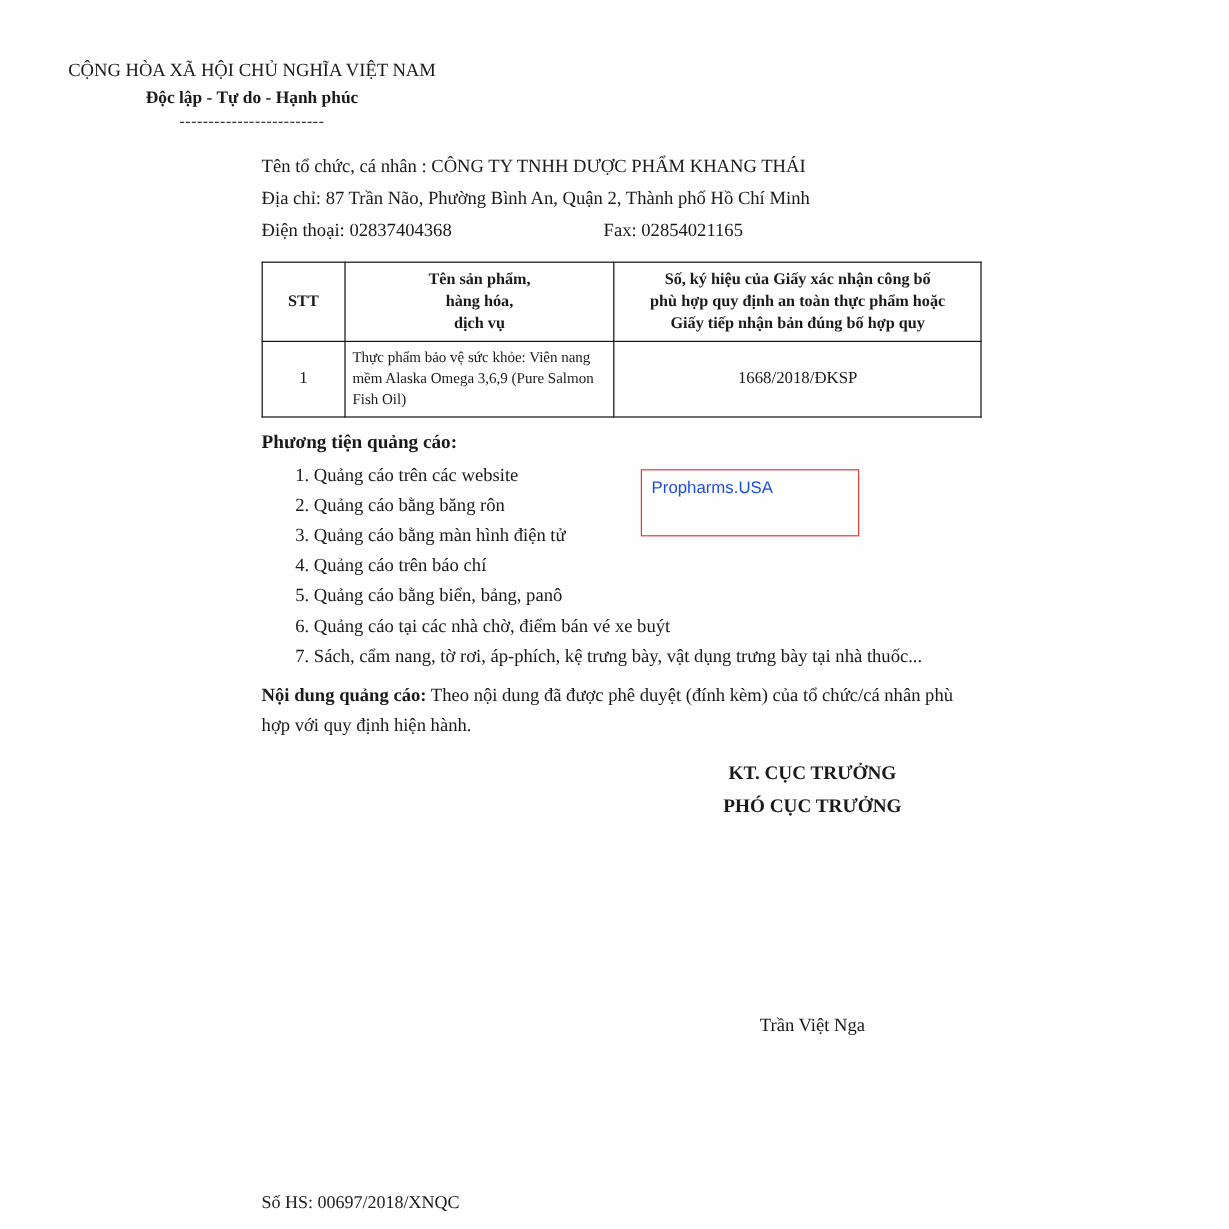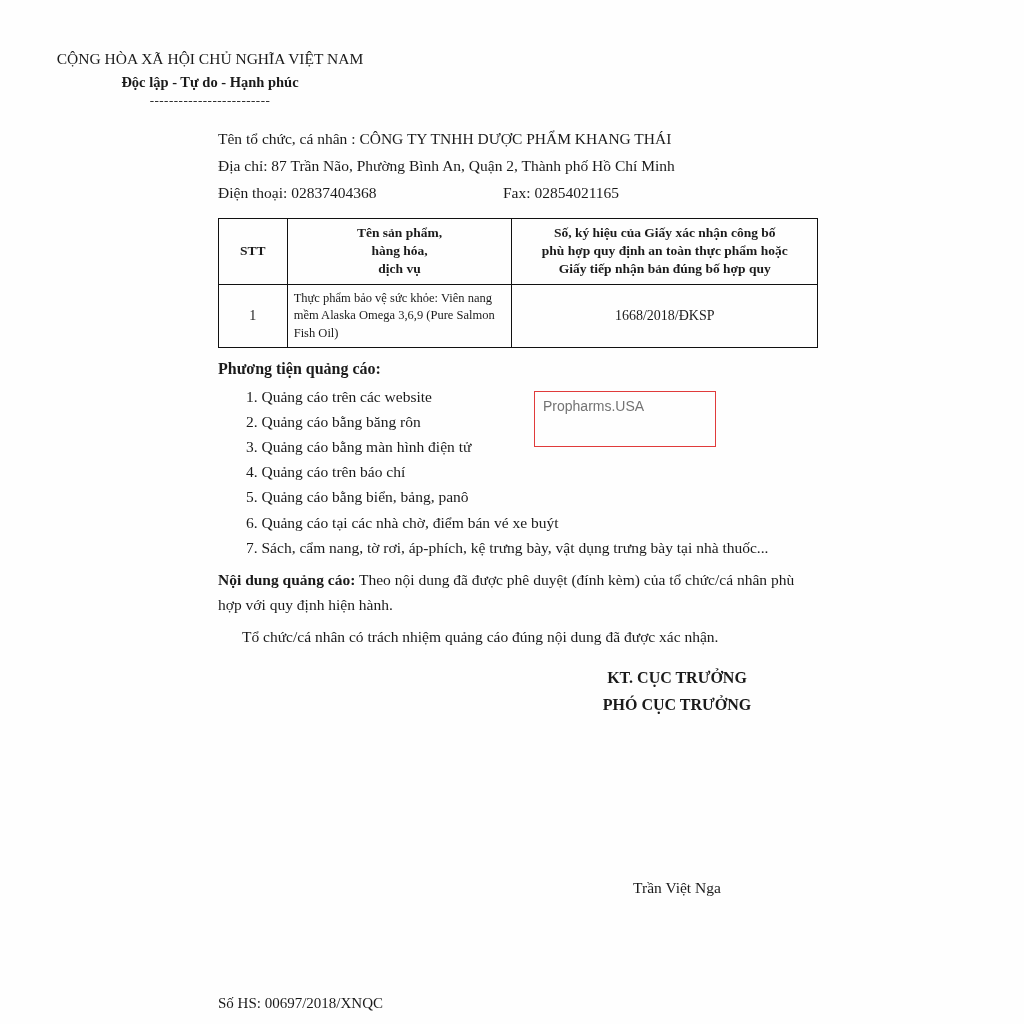--- a/index.html
+++ b/index.html
@@ -169,21 +169,21 @@
     top: 391px;
     width: 182px;
     height: 56px;
     border: 1px solid #e03b3b;
     box-sizing: border-box;
   }
   .watermark span {
     position: absolute;
     left: 8px;
     top: 6px;
-    color: #737373;
+    color: #1d4ed8;
     font-size: 14px;
     font-family: "Liberation Sans", sans-serif;
   }
 </style>
 </head>
 <body>
 
 <div class="page">
 
   <div class="header">
@@ -238,21 +238,20 @@
     <li>4. Quảng cáo trên báo chí</li>
     <li>5. Quảng cáo bằng biển, bảng, panô</li>
     <li>6. Quảng cáo tại các nhà chờ, điểm bán vé xe buýt</li>
     <li>7. Sách, cẩm nang, tờ rơi, áp-phích, kệ trưng bày, vật dụng trưng bày tại nhà thuốc...</li>
   </ol>
 
   <div class="para">
     <b>Nội dung quảng cáo:</b><span> Theo nội dung đã được phê duyệt (đính kèm) của tổ chức/cá nhân phù hợp với quy định hiện hành.</span>
   </div>
 
-  <div class="para indent">Tổ chức/cá nhân có trách nhiệm quảng cáo đúng nội dung đã được xác nhận.</div>
 
   <div class="sign-block">
     <div>KT. CỤC TRƯỞNG</div>
     <div>PHÓ CỤC TRƯỞNG</div>
   </div>
 
   <div class="signer">Trần Việt Nga</div>
 
   <div class="footer-id">Số HS: 00697/2018/XNQC</div>
 

